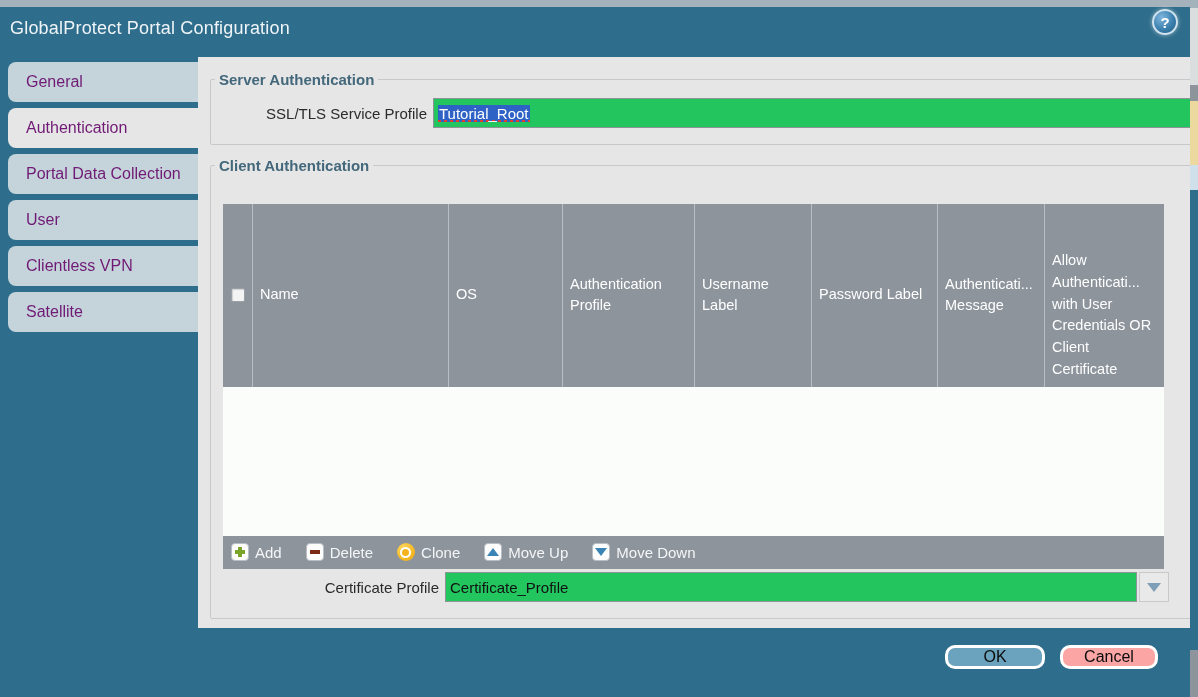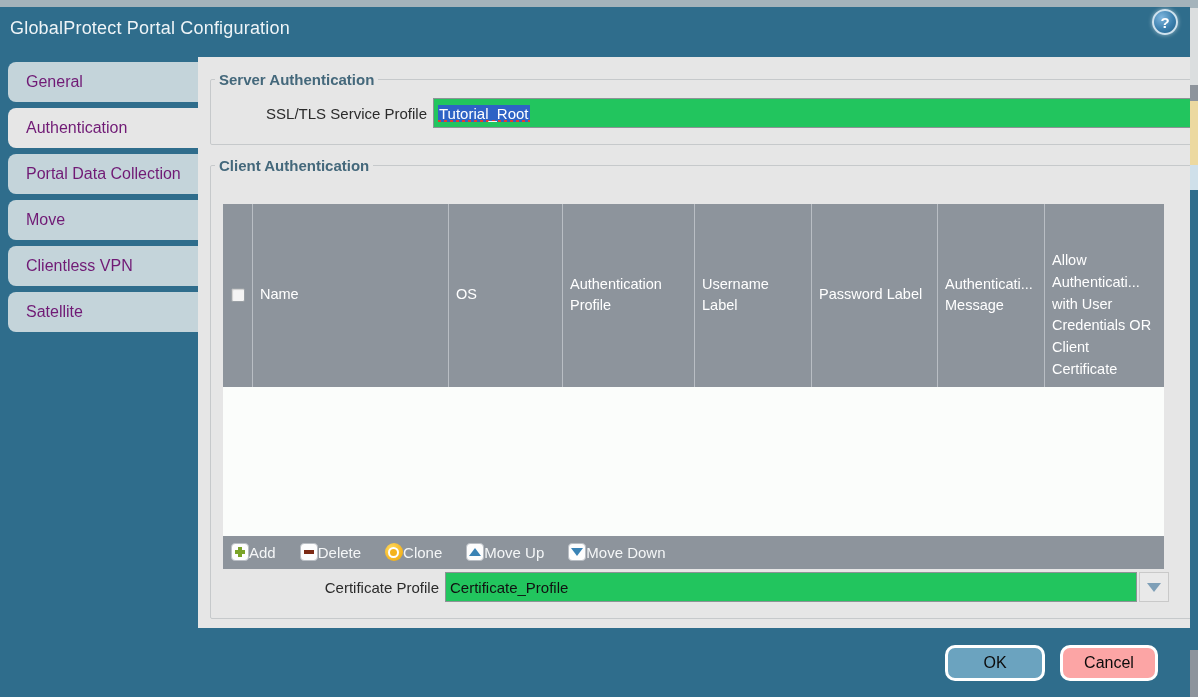--- a/index.html
+++ b/index.html
@@ -83,21 +83,21 @@
   .checkbox {
     width:14px; height:14px; background:#f4f4f4; border:1px solid #9aa0a5;
     border-radius:2px; box-shadow:inset 1px 1px 1px rgba(0,0,0,.15); cursor:pointer;
   }
   .tbody { height:149px; background:#fbfdfb; }
   .gtoolbar {
     height:33px; background:#8d949c; display:flex; align-items:center;
     padding-left:8px; gap:24px;
   }
   .tool-btn {
-    display:flex; align-items:center; color:#f4f6f7; font-size:15px; cursor:pointer;
+    display:flex; align-items:center; gap:6px; color:#f4f6f7; font-size:15px; cursor:pointer;
     background:none; border:none; font-family:inherit;
   }
   .ic {
     width:18px; height:18px; border-radius:4px; background:#fdfdfd; border:1px solid #b9bec4;
     display:flex; align-items:center; justify-content:center; position:relative; flex:none;
   }
   .ic-plus::before, .ic-plus::after { content:""; position:absolute; background:#7aa327; }
   .ic-plus::before { width:10px; height:4px; }
   .ic-plus::after  { width:4px;  height:10px; }
   .ic-minus::before { content:""; position:absolute; width:10px; height:4px; background:#7c2a14; }
@@ -115,21 +115,21 @@
   }
   .ic-down::before {
     content:""; width:0; height:0; border-left:6px solid transparent; border-right:6px solid transparent;
     border-top:8px solid #3a83b5;
   }
 
   .cert-row { position:absolute; left:12px; top:398px; width:946px; }
 
   
   .footer-btn {
-    position:absolute; top:645px; height:36px; border:3px solid #ffffff; border-radius:10px;
+    position:absolute; top:645px; height:24px; border:3px solid #ffffff; border-radius:10px;
     font-size:16px; color:#0b0b0b; cursor:pointer; font-family:inherit;
   }
   .btn-ok { left:945px; width:100px; background:#6ba3bf; }
   .btn-cancel { left:1060px; width:98px; background:#fca5a5; }
 
   
   .right-strip { position:absolute; right:0; top:0; width:8px; height:697px; }
   .right-strip .band { position:absolute; left:0; width:8px; }
 </style>
 </head>
@@ -141,21 +141,21 @@
 
   <div class="titlebar">
     <span class="title">GlobalProtect Portal Configuration</span>
   </div>
   <div class="help-btn">?</div>
 
   <div class="sidebar" id="sidebar">
       <div class="tab">General</div>
       <div class="tab selected">Authentication</div>
       <div class="tab">Portal Data Collection</div>
-      <div class="tab">Move</div>
+      <div class="tab">User</div>
       <div class="tab">Clientless VPN</div>
       <div class="tab">Satellite</div>
     </div>
 
   <div class="panel">
 
     <fieldset class="fs-server">
       <legend>Server Authentication</legend>
       <div class="form-row ssl-row">
         <span class="flabel">SSL/TLS Service Profile</span>

